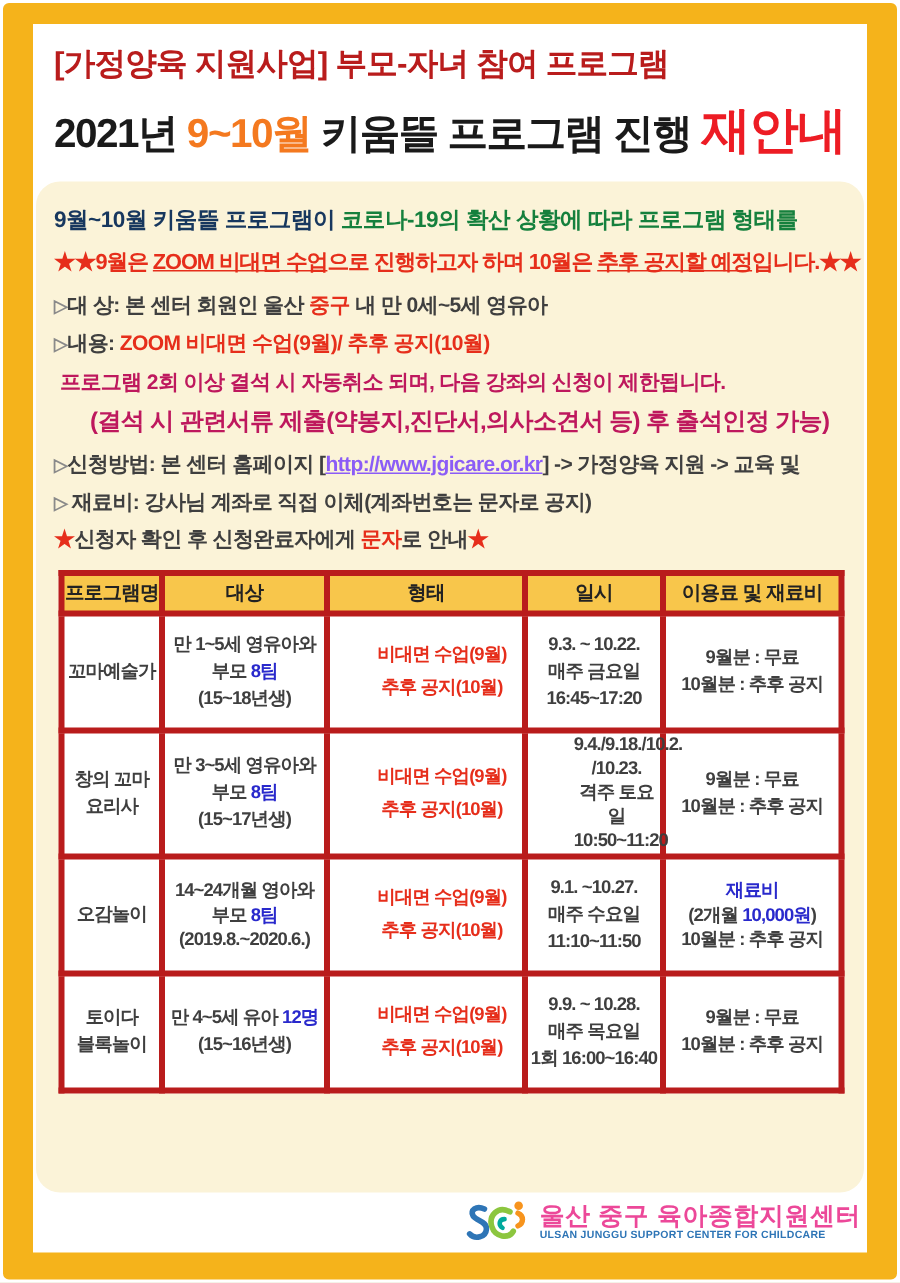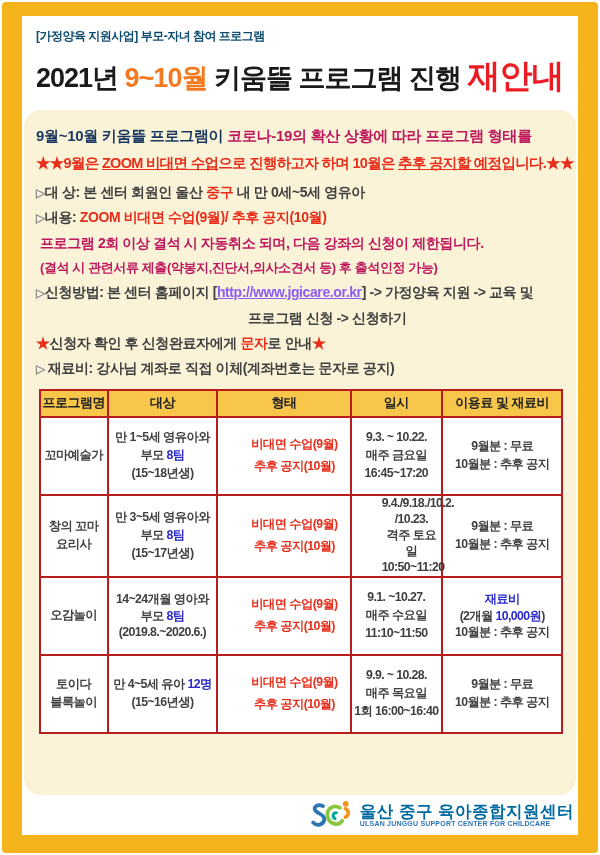--- a/index.html
+++ b/index.html
@@ -11,53 +11,53 @@
   }
   .frame {
     position:absolute; inset:2px; border:solid #F5B31B;
     border-width:14px 20px 18px 20px; border-radius:4px; pointer-events:none; z-index:5;
   }
   .content {
     position:absolute; top:16px; left:22px; right:22px; bottom:20px;
     display:flex; flex-direction:column; background:#fff;
   }
   .header { padding:12px 12px 0 14px; }
-  .program-tag { font-size:12px; color:#0c4a6e; letter-spacing:-0.5px; }
+  .program-tag { font-size:21px; color:#b91c1c; letter-spacing:-0.5px; }
   .title { font-size:27px; margin-top:9px; color:#1a1a1a; letter-spacing:-1px; white-space:nowrap; }
   .title .months { color:#F4791F; }
   .title .notice { color:#ED1C24; font-size:33px; }
   .cream {
     margin:11px 2px 0 2px; background:#FBF3D8; border-radius:16px;
     padding:12px 10px 6px 12px; flex:1; overflow:hidden;
   }
   .intro { color:#17375E; font-size:15px; line-height:1.8; letter-spacing:-0.3px; }
-  .blue  { color:#be185d;text-align:right; }
+  .blue  { color:#15803d;text-align:right; }
   .tblue { color:#2929CC; }
   .red   { color:#E62E1B; }
   .u     { text-decoration:underline; }
   .star-line { font-size:14.5px; margin:5px 0 7px 0; color:#E62E1B; letter-spacing:-0.7px; white-space:nowrap;text-align:center; }
   .detail-line { color:#3F3F3F; font-size:14px; line-height:1.82; letter-spacing:-0.4px; white-space:nowrap; }
   .detail-line .bullet { color:#8a8a8a; font-size:12px; }
   .warn { color:#be185d; padding-left:4px; }
-  .warn2 { font-size:13px; }
+  .warn2 { font-size:16px;margin-left:20px; }
   .star-glyph { color:#D9A23B; }
   .url-link { color:#8b5cf6; text-decoration:underline; cursor:pointer; }
   .method2 { padding-left:212px; }
   .notice-line .red-star { color:#E62E1B; }
   table.prog {
     border-collapse:collapse; width:99%; margin:7px auto 0 auto; background:#fff;
     table-layout:fixed;
   }
-  table.prog th, table.prog td { border:2px solid #b91c1c; text-align:center; vertical-align:middle; }
+  table.prog th, table.prog td { border:4px solid #b91c1c; text-align:center; vertical-align:middle; }
   table.prog th { background:#F8C64B; font-size:13px; height:27px; color:#222; letter-spacing:-0.5px; }
   table.prog td { font-size:12.3px; height:78px; color:#3F3F3F; line-height:1.45; letter-spacing:-0.6px; }
   td.type-cell div { margin:5px 0;padding-left:21px; }
   .footer { height:40px; display:flex; justify-content:flex-end; align-items:center; padding-right:4px; gap:7px; }
   .org-text { display:flex; flex-direction:column; align-items:flex-start; line-height:1.1; }
-  .org-ko { font-size:16.5px; color:#0369a1; letter-spacing:0.5px; }
+  .org-ko { font-size:16.5px; color:#ec4899; letter-spacing:0.5px; }
   .org-en { font-size:7px; color:#2E75B6; letter-spacing:0.2px; }
 </style>
 </head>
 <body>
 
 <div class="page">
   <div class="frame"></div>
   <div class="content">
 
     <div class="header">
@@ -85,28 +85,27 @@
         <span class="bullet">▷</span><span>내용: </span><span class="red">ZOOM 비대면 수업(9월)/ 추후 공지(10월)</span>
       </div>
 
       <div class="detail-line warn">프로그램 2회 이상 결석 시 자동취소 되며, 다음 강좌의 신청이 제한됩니다.</div>
       <div class="detail-line warn warn2">(결석 시 관련서류 제출(약봉지,진단서,의사소견서 등) 후 출석인정 가능)</div>
 
 
       <div class="detail-line">
         <span class="bullet">▷</span><span>신청방법: </span><span>본 센터 홈페이지 [</span><span class="url-link">http://www.jgicare.or.kr</span><span>] -&gt; 가정양육 지원 -&gt; 교육 및</span>
       </div>
-      <div class="detail-line method2">프로그램 신청 -&gt; 신청하기</div>
+
+      <div class="detail-line">
+        <span class="bullet">▷ </span><span>재료비: </span><span>강사님 계좌로 직접 이체(계좌번호는 문자로 공지)</span>
+      </div>
 
       <div class="detail-line notice-line">
         <span class="red-star">★</span><span>신청자 확인 후 신청완료자에게 </span><span class="red">문자</span><span>로 안내</span><span class="red-star">★</span>
-      </div>
-
-      <div class="detail-line">
-        <span class="bullet">▷ </span><span>재료비: </span><span>강사님 계좌로 직접 이체(계좌번호는 문자로 공지)</span>
       </div>
 
       <table class="prog">
         <colgroup>
           <col style="width:13%">
             <col style="width:21%">
             <col style="width:25.5%">
             <col style="width:17.5%">
             <col style="width:23%">
         </colgroup>

